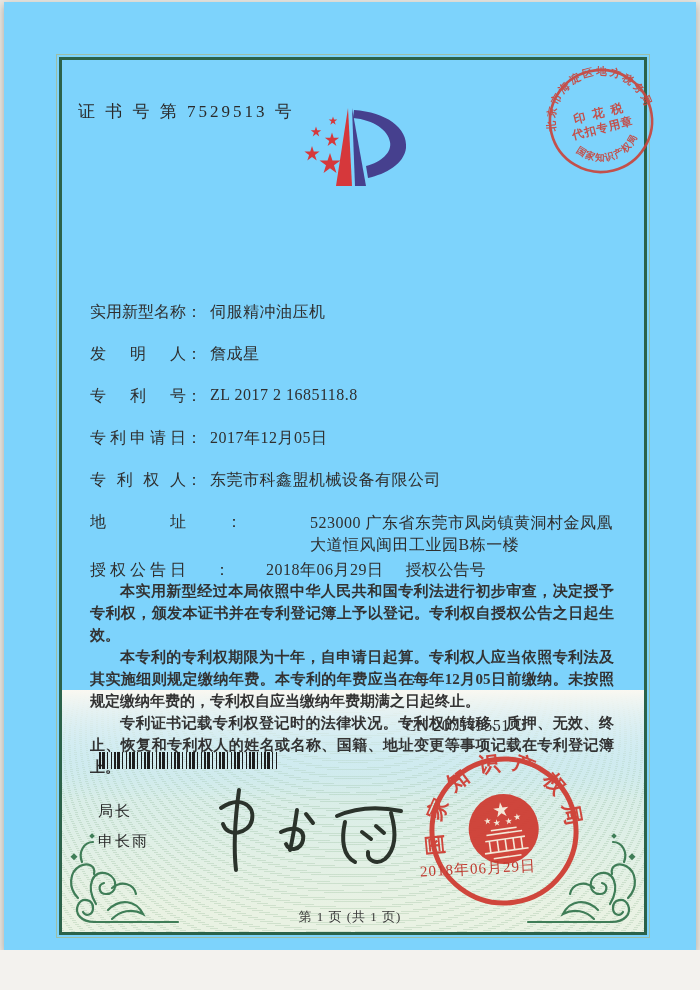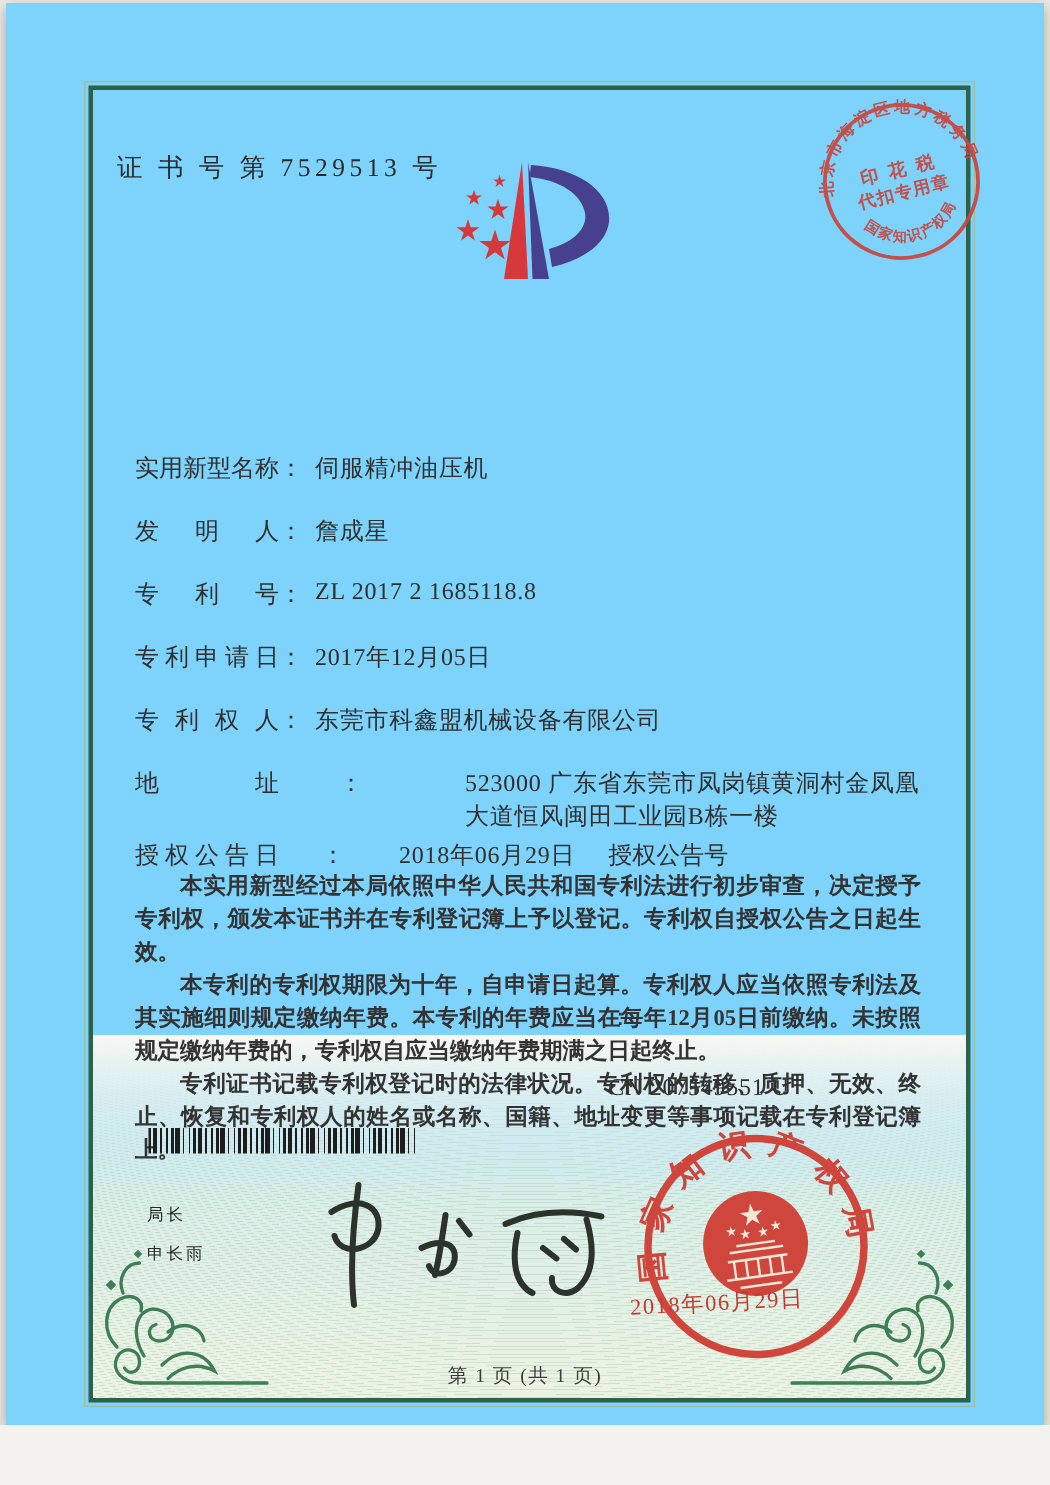--- a/index.html
+++ b/index.html
@@ -67,21 +67,21 @@
   .barcode{
     position:absolute;left:95px;top:750px;width:178px;height:17px;
     background:repeating-linear-gradient(90deg,
       #1d1d1d 0 2px, rgba(0,0,0,0) 2px 3px,
       #1d1d1d 3px 6px, rgba(0,0,0,0) 6px 8px,
       #1d1d1d 8px 9px, rgba(0,0,0,0) 9px 12px,
       #1d1d1d 12px 13px, rgba(0,0,0,0) 13px 15px);
   }
   .director{
     position:absolute;left:94px;top:800px;
-    font-size:11px;color:#262626;letter-spacing:2px;
+    font-size:15px;color:#262626;letter-spacing:2px;
     font-family:"Liberation Sans","DejaVu Sans",sans-serif;
   }
   .director div{margin-bottom:11px;}
   .signature{position:absolute;left:205px;top:780px;}
   .seal{position:absolute;left:410px;top:744px;transform:rotate(-8deg);opacity:.93;}
   .seal-date{
     position:absolute;left:416px;top:856px;width:170px;
     font-size:15px;color:#c03a30;letter-spacing:1px;transform:rotate(-3deg);
     white-space:nowrap;
   }

